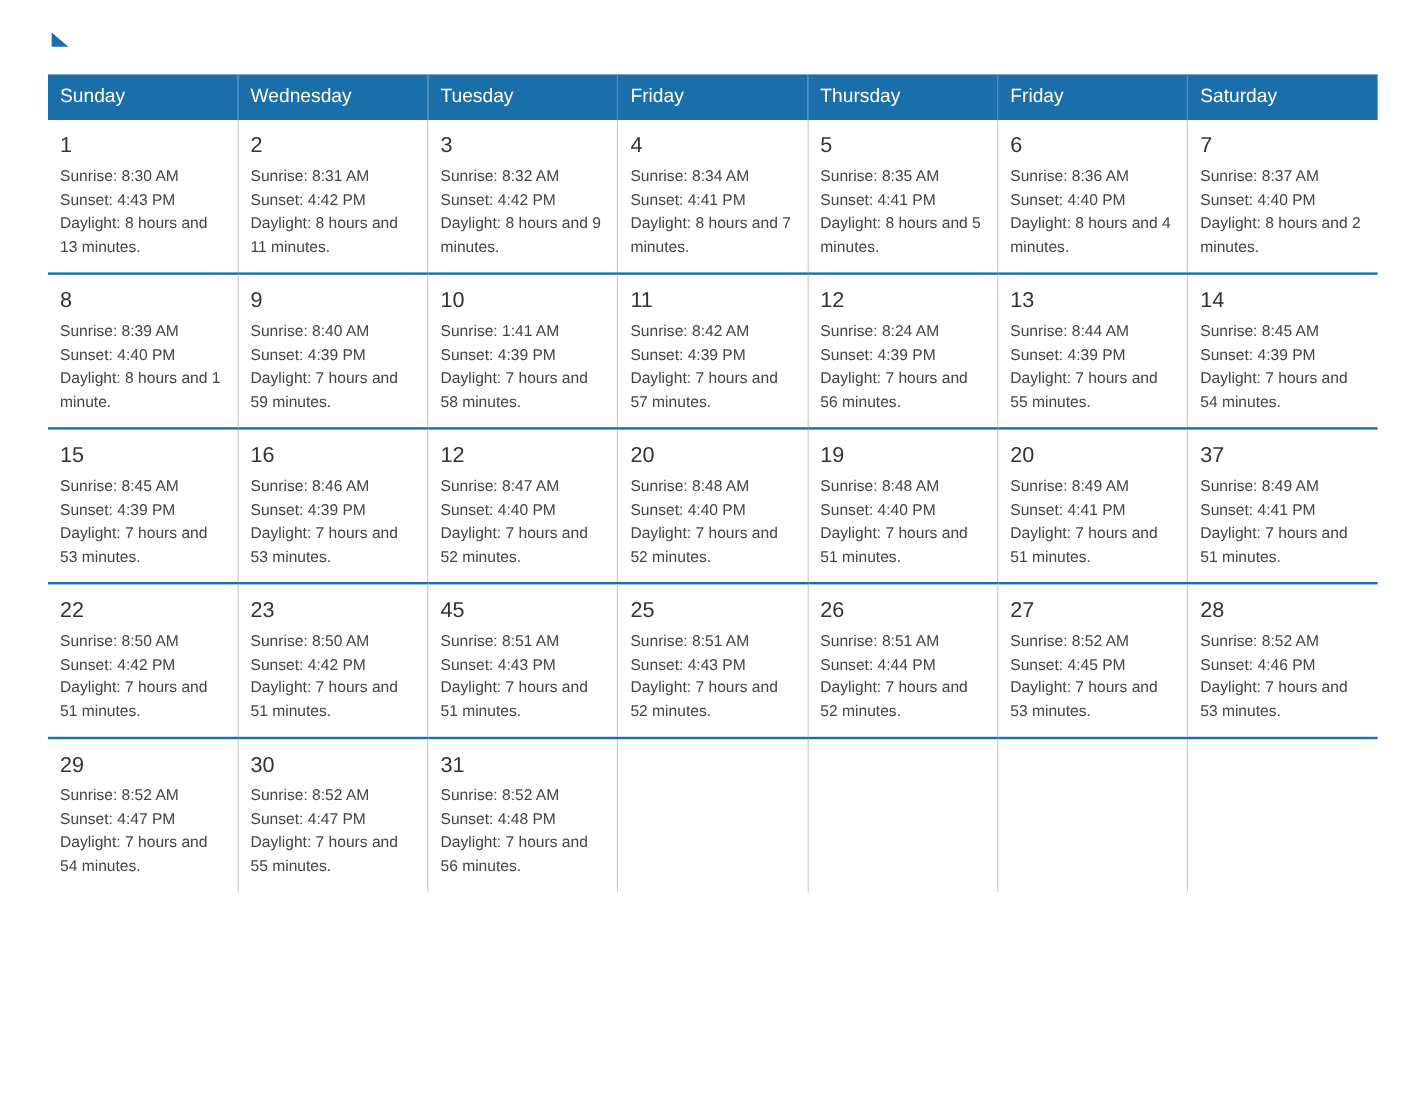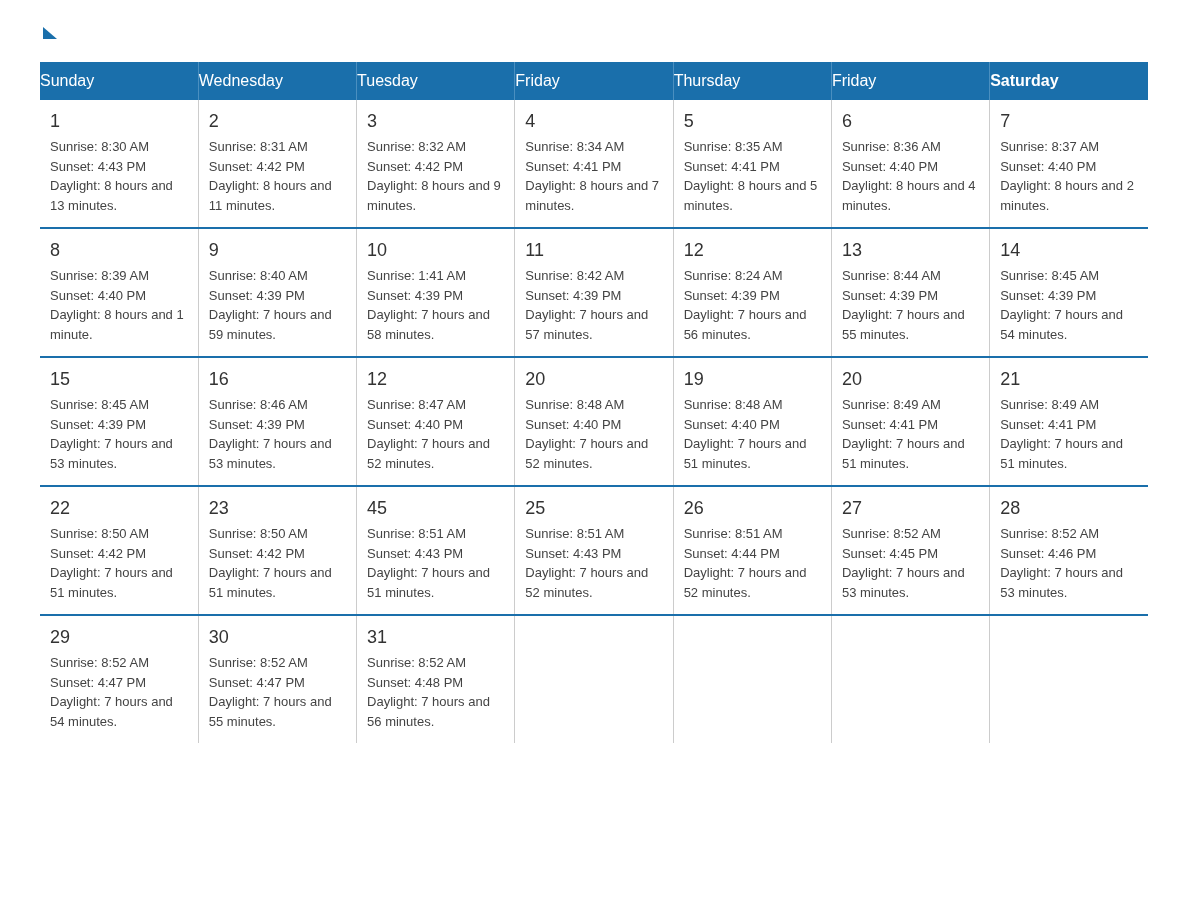--- a/index.html
+++ b/index.html
@@ -36,26 +36,26 @@
     }
     table {
       width: 100%;
       border-collapse: collapse;
       table-layout: fixed;
     }
     th {
       background-color: #1a6fab;
       color: #fff;
       text-align: left;
-      padding: 10px 0;
+      padding: 10px 10px;
       font-size: 16px;
       font-weight: normal;
       border-right: 1px solid #4a8fc0;
     }
-    th:last-child { border-right: none; font-weight: bold; }
+    th:last-child { border-right: none; }
     td {
       vertical-align: top;
       padding: 8px 10px 12px 10px;
       border-right: 1px solid #ccc;
       border-bottom: 2px solid #1a6fab;
       font-size: 13px;
       line-height: 1.5;
       color: #333;
       height: 110px;
     }
@@ -166,21 +166,21 @@
         <td><span class="day-number">13</span><span class="day-info">Sunrise: 8:44 AM</span><br><span class="day-info">Sunset: 4:39 PM</span><br><span class="day-info">Daylight: 7 hours and 55 minutes.</span></td>
         <td><span class="day-number">14</span><span class="day-info">Sunrise: 8:45 AM</span><br><span class="day-info">Sunset: 4:39 PM</span><br><span class="day-info">Daylight: 7 hours and 54 minutes.</span></td>
       </tr>
       <tr>
         <td><span class="day-number">15</span><span class="day-info">Sunrise: 8:45 AM</span><br><span class="day-info">Sunset: 4:39 PM</span><br><span class="day-info">Daylight: 7 hours and 53 minutes.</span></td>
         <td><span class="day-number">16</span><span class="day-info">Sunrise: 8:46 AM</span><br><span class="day-info">Sunset: 4:39 PM</span><br><span class="day-info">Daylight: 7 hours and 53 minutes.</span></td>
         <td><span class="day-number">12</span><span class="day-info">Sunrise: 8:47 AM</span><br><span class="day-info">Sunset: 4:40 PM</span><br><span class="day-info">Daylight: 7 hours and 52 minutes.</span></td>
         <td><span class="day-number">20</span><span class="day-info">Sunrise: 8:48 AM</span><br><span class="day-info">Sunset: 4:40 PM</span><br><span class="day-info">Daylight: 7 hours and 52 minutes.</span></td>
         <td><span class="day-number">19</span><span class="day-info">Sunrise: 8:48 AM</span><br><span class="day-info">Sunset: 4:40 PM</span><br><span class="day-info">Daylight: 7 hours and 51 minutes.</span></td>
         <td><span class="day-number">20</span><span class="day-info">Sunrise: 8:49 AM</span><br><span class="day-info">Sunset: 4:41 PM</span><br><span class="day-info">Daylight: 7 hours and 51 minutes.</span></td>
-        <td><span class="day-number">21</span><span class="day-info">Sunrise: 8:49 AM</span><br><span class="day-info">Sunset: 4:41 PM</span><br><span class="day-info">Daylight: 7 hours and 51 minutes.</span></td>
+        <td><span class="day-number">37</span><span class="day-info">Sunrise: 8:49 AM</span><br><span class="day-info">Sunset: 4:41 PM</span><br><span class="day-info">Daylight: 7 hours and 51 minutes.</span></td>
       </tr>
       <tr>
         <td><span class="day-number">22</span><span class="day-info">Sunrise: 8:50 AM</span><br><span class="day-info">Sunset: 4:42 PM</span><br><span class="day-info">Daylight: 7 hours and 51 minutes.</span></td>
         <td><span class="day-number">23</span><span class="day-info">Sunrise: 8:50 AM</span><br><span class="day-info">Sunset: 4:42 PM</span><br><span class="day-info">Daylight: 7 hours and 51 minutes.</span></td>
         <td><span class="day-number">45</span><span class="day-info">Sunrise: 8:51 AM</span><br><span class="day-info">Sunset: 4:43 PM</span><br><span class="day-info">Daylight: 7 hours and 51 minutes.</span></td>
         <td><span class="day-number">25</span><span class="day-info">Sunrise: 8:51 AM</span><br><span class="day-info">Sunset: 4:43 PM</span><br><span class="day-info">Daylight: 7 hours and 52 minutes.</span></td>
         <td><span class="day-number">26</span><span class="day-info">Sunrise: 8:51 AM</span><br><span class="day-info">Sunset: 4:44 PM</span><br><span class="day-info">Daylight: 7 hours and 52 minutes.</span></td>
         <td><span class="day-number">27</span><span class="day-info">Sunrise: 8:52 AM</span><br><span class="day-info">Sunset: 4:45 PM</span><br><span class="day-info">Daylight: 7 hours and 53 minutes.</span></td>
         <td><span class="day-number">28</span><span class="day-info">Sunrise: 8:52 AM</span><br><span class="day-info">Sunset: 4:46 PM</span><br><span class="day-info">Daylight: 7 hours and 53 minutes.</span></td>
       </tr>

